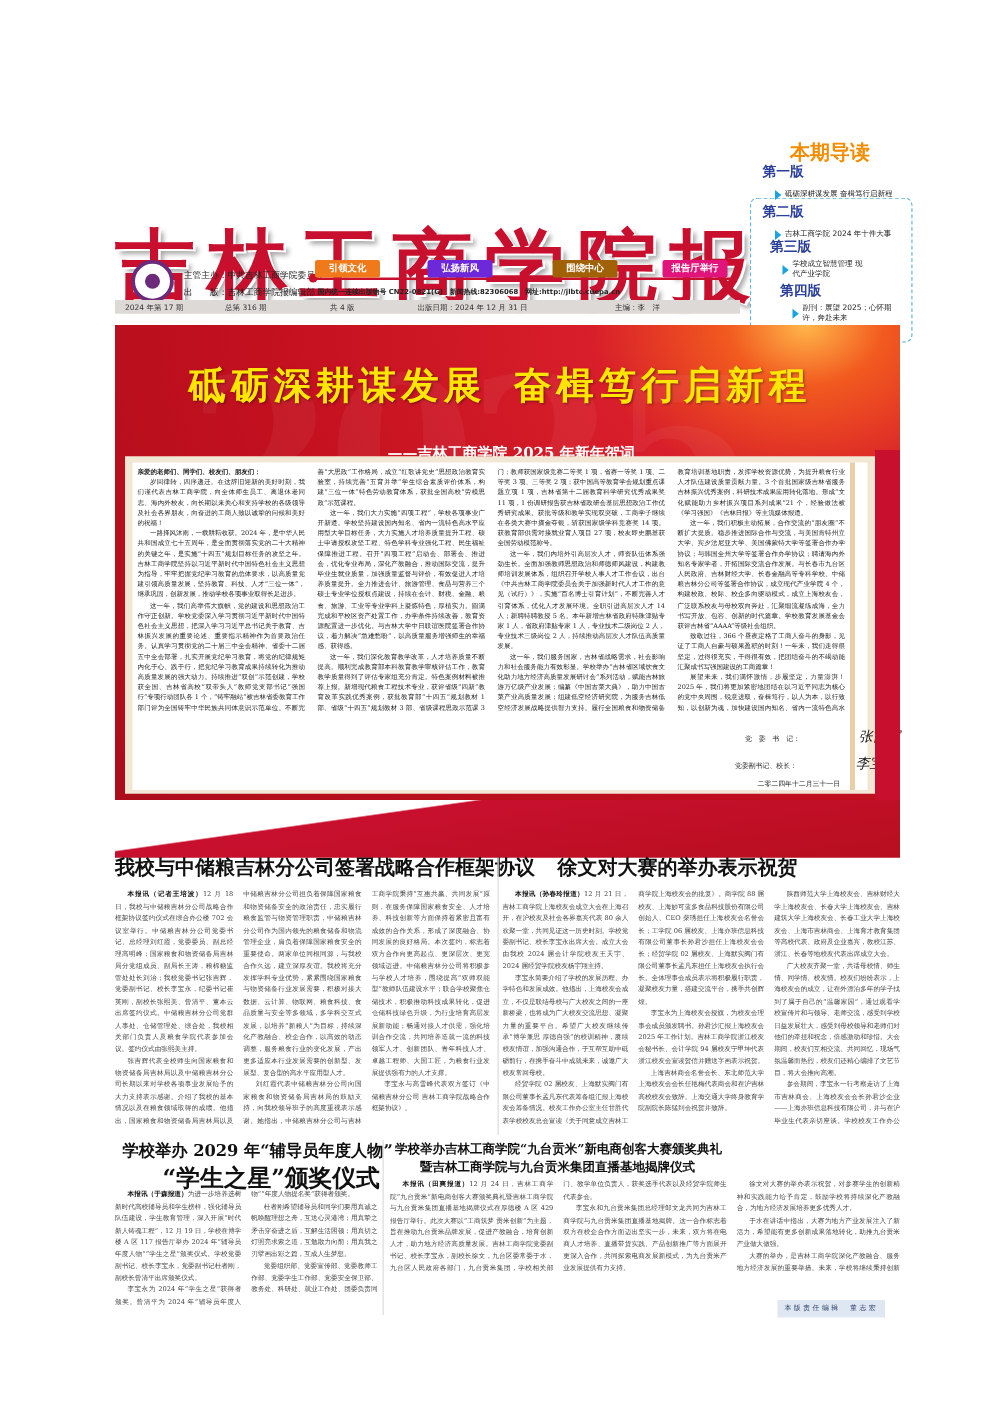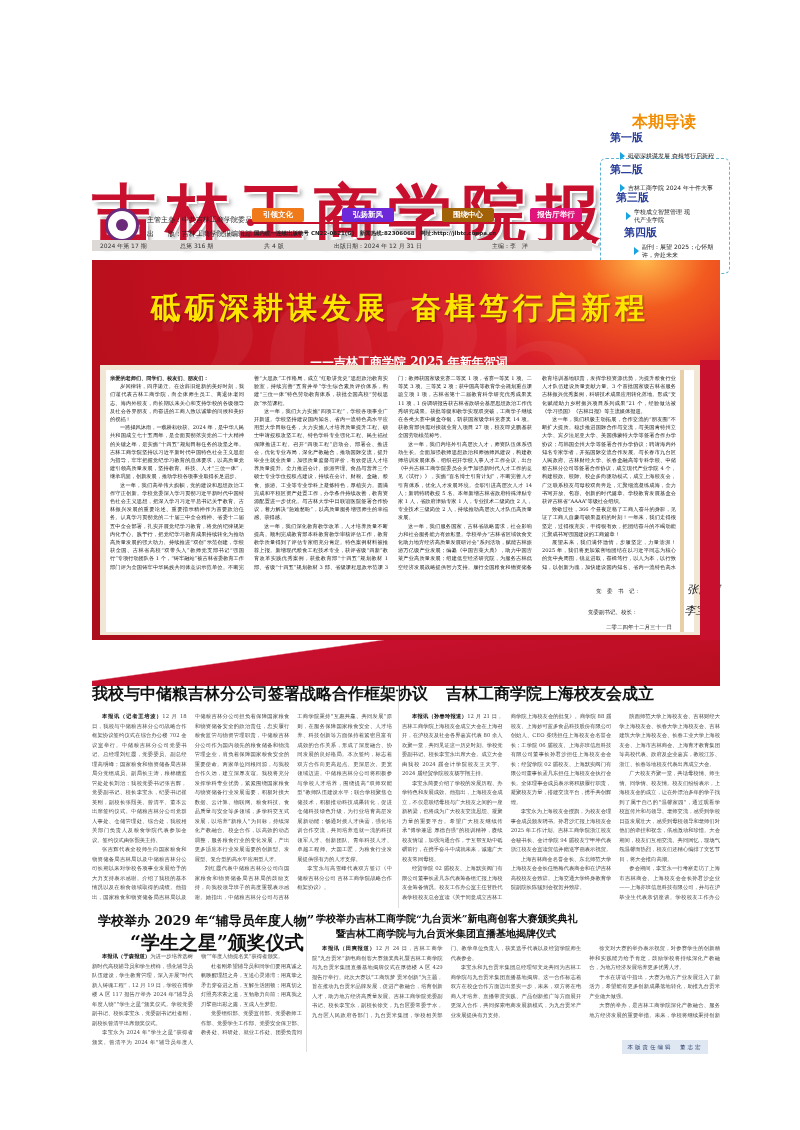--- a/index.html
+++ b/index.html
@@ -167,21 +167,21 @@
 <div class="art-body cols3" style="left:92px; top:712px; width:300px; height:196px;">
   <p><b>本报讯（记者王培波）</b><span>12 月 18 日，我校与中储粮吉林分公司战略合作框架协议签约仪式在综合办公楼 702 会议室举行。中储粮吉林分公司党委书记、总经理刘红霞，党委委员、副总经理高明峰；国家粮食和物资储备局吉林局分党组成员、副局长王涛，粮棉糖监管处处长刘治；我校党委书记张吉辉，党委副书记、校长李宝永，纪委书记崔英刚，副校长张熙美、曾清平、董本云出席签约仪式。中储粮吉林分公司党群人事处、仓储管理处、综合处，我校相关部门负责人及粮食学院代表参加会议。签约仪式由张熙美主持。</span></p>
   <p>张吉辉代表全校师生向国家粮食和物资储备局吉林局以及中储粮吉林分公司长期以来对学校各项事业发展给予的大力支持表示感谢。介绍了我校的基本情况以及在粮食领域取得的成绩。他指出，国家粮食和物资储备局吉林局以及中储粮吉林分公司担负着保障国家粮食和物资储备安全的政治责任，忠实履行粮食监管与物资管理职责，中储粮吉林分公司作为国内领先的粮食储备和物流管理企业，肩负着保障国家粮食安全的重要使命。两家单位同根同源，与我校合作久远，建立深厚友谊。我校将充分发挥学科专业优势，紧紧围绕国家粮食与物资储备行业发展需要，积极对接大数据、云计算、物联网、粮食科技、食品质量与安全等多领域，多学科交互式发展，以培养“新粮人”为目标，持续深化产教融合、校企合作，以高效的动态调整，服务粮食行业的变化发展，产出更多适应本行业发展需要的创新型、发展型、复合型的高水平应用型人才。</p>
   <p>刘红霞代表中储粮吉林分公司向国家粮食和物资储备局吉林局的鼓励支持，向我校领导班子的高度重视表示感谢。她指出，中储粮吉林分公司与吉林工商学院秉持“互惠共赢、共同发展”原则，在服务保障国家粮食安全、人才培养、科技创新等方面保持着紧密且富有成效的合作关系，形成了深度融合、协同发展的良好格局。本次签约，标志着双方合作向更高起点、更深层次、更宽领域迈进。中储粮吉林分公司将积极参与学校人才培养，围绕提高“双师双能型”教师队伍建设水平；联合学校聚焦仓储技术，积极推动科技成果转化，促进仓储科技绿色升级，为行业培育高层发展新动能；畅通对接人才供需，强化培训合作交流，共同培养造就一流的科技领军人才、创新团队、青年科技人才、卓越工程师、大国工匠，为粮食行业发展提供强有力的人才支撑。</p>
   <p>李宝永与高雪峰代表双方签订《中储粮吉林分公司 吉林工商学院战略合作框架协议》。</p>
 
 </div>
 
 <div class="vsep" style="left:398px; top:686px; height:222px;"></div>
 
-<div class="art-title" style="left:446px; top:684px; font-size:16px;">吉林工商学院上海校友会成立</div>
+<div class="art-title" style="left:446px; top:684px; font-size:16px;">徐文对大赛的举办表示祝贺</div>
 <div class="art-body cols3" style="left:402px; top:712px; width:318px; height:196px;">
   <p><b>本报讯（孙春玲报道）</b><span>12 月 21 日，吉林工商学院上海校友会成立大会在上海召开，在沪校友及社会各界嘉宾代表 80 余人欢聚一堂，共同见证这一历史时刻。学校党委副书记、校长李宝永出席大会。成立大会由我校 2024 届会计学院校友王天宇、2024 届经贸学院校友杨宇翔主持。</span></p>
   <p>李宝永简要介绍了学校的发展历程、办学特色和发展成效。他指出，上海校友会成立，不仅是联结母校与广大校友之间的一座新桥梁，也将成为广大校友交流思想、凝聚力量的重要平台。希望广大校友继续传承“博学兼思 厚德自强”的校训精神，赓续校友情谊，加强沟通合作，于互帮互助中砥砺前行，在携手奋斗中成就未来，诚邀广大校友常回母校。</p>
   <p>经贸学院 02 届校友、上海默实阀门有限公司董事长孟凡东代表筹备组汇报上海校友会筹备情况。校友工作办公室主任甘胜代表学校校友总会宣读《关于同意成立吉林工商学院上海校友会的批复》。商学院 88 届校友、上海妙可蓝多食品科技股份有限公司创始人、CEO 柴琇担任上海校友会名誉会长；工学院 06 届校友、上海亦班信息科技有限公司董事长孙君沙担任上海校友会会长；经贸学院 02 届校友、上海默实阀门有限公司董事长孟凡东担任上海校友会执行会长。全体理事会成员表示将积极履行职责，凝聚校友力量，搭建交流平台，携手共创辉煌。</p>
   <p>李宝永为上海校友会授旗，为校友会理事会成员颁发聘书。孙君沙汇报上海校友会 2025 年工作计划。吉林工商学院浙江校友会秘书长、会计学院 94 届校友宁甲坤代表浙江校友会宣读贺信并赠送字画表示祝贺。</p>
   <p>上海吉林商会名誉会长、东北师范大学上海校友会会长任艳梅代表商会和在沪吉林高校校友会致辞。上海交通大学终身教育学院副院长陈猛到会祝贺并致辞。</p>
   <p>陕西师范大学上海校友会、吉林财经大学上海校友会、长春大学上海校友会、吉林建筑大学上海校友会、长春工业大学上海校友会、上海市吉林商会、上海育才教育集团等高校代表、政府及企业嘉宾，教校江苏、浙江、长春等地校友代表出席成立大会。</p>
   <p>广大校友齐聚一堂，共话母校情、师生情、同学情、校友情。校友们纷纷表示，上海校友会的成立，让在外漂泊多年的学子找到了属于自己的“温馨家园”，通过观看学校宣传片和与领导、老师交流，感受到学校日益发展壮大，感受到母校领导和老师们对他们的牵挂和祝念，倍感激动和珍惜。大会期间，校友们互相交流、共同回忆，现场气氛温馨而热烈，校友们还精心编排了文艺节目，将大会推向高潮。</p>
   <p>参会期间，李宝永一行考察走访了上海市吉林商会、上海校友会会长孙君沙企业——上海亦班信息科技有限公司，并与在沪毕业生代表亲切座谈。学校校友工作办公室、就业工作处、工学院、产教融合服务中心相关同志参加成立大会和调研走访。</p>
 </div>

